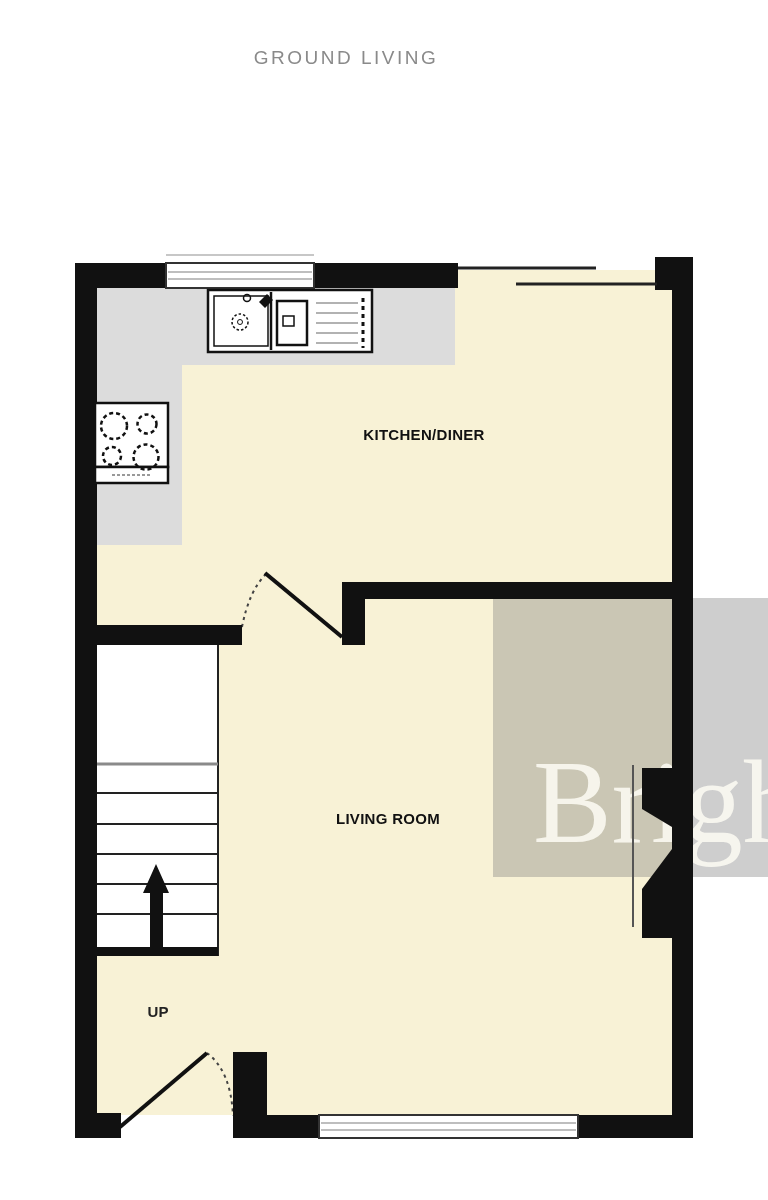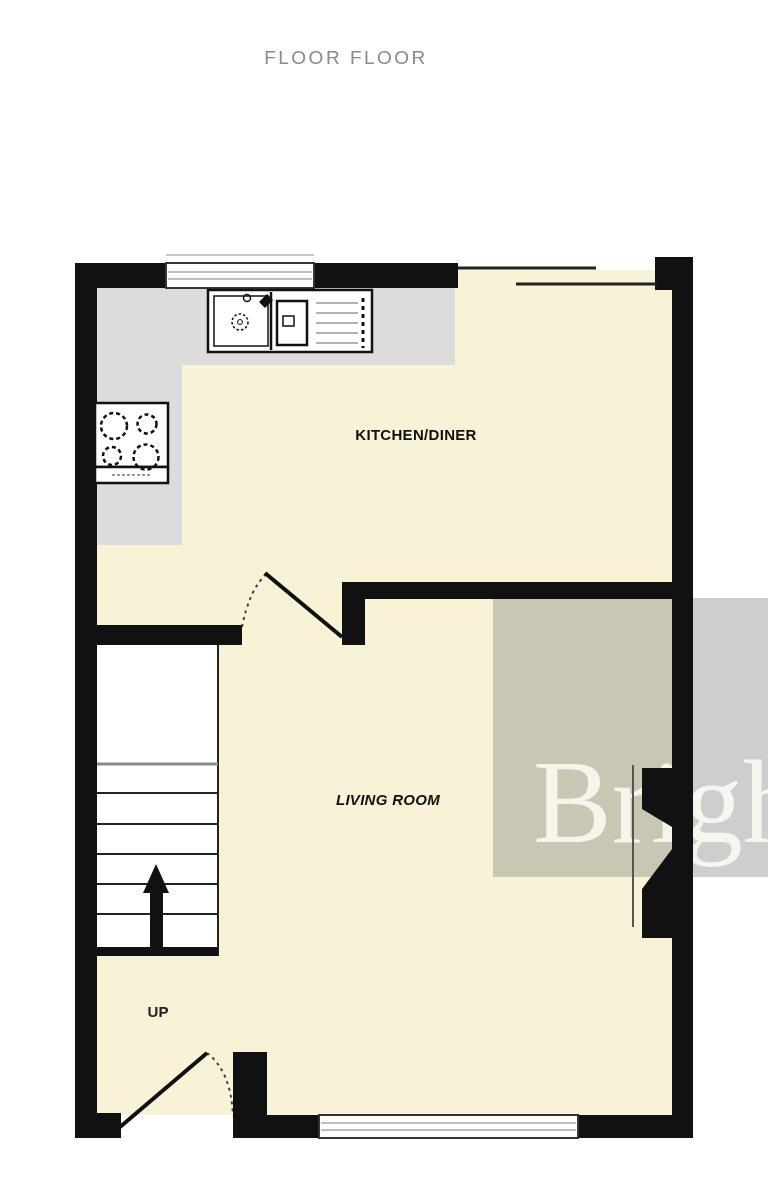--- a/index.html
+++ b/index.html
@@ -25,43 +25,43 @@
   .room-label {
     position: absolute;
     width: 200px;
     text-align: center;
     font-size: 15px;
     font-weight: bold;
     letter-spacing: 0.3px;
     color: #111111;
     white-space: nowrap;
   }
-  .room-label.kitchen { left: 316px; top: 426px; }
-  .room-label.living  { left: 288px; top: 791px; font-style: italic; }
+  .room-label.kitchen { left: 324px; top: 426px; }
+  .room-label.living  { left: 288px; top: 810px; }
   .up-label {
     position: absolute;
     left: 128px; top: 967px; width: 60px;
     text-align: center;
     font-size: 15px;
     font-weight: bold;
     color: #222222;
     margin-top: 36px;
   }
   .wm-text {
     font-family: "Liberation Serif", "DejaVu Serif", serif;
     font-size: 118px;
     fill: rgba(252,250,242,0.88);
   }
 </style>
 </head>
 <body>
 
 <div class="canvas">
 
-  <div class="page-title">FLOOR FLOOR</div>
+  <div class="page-title">GROUND LIVING</div>
 
   <svg class="plan-svg" width="768" height="1200" viewBox="0 0 768 1200">
 
     <g>
       <rect x="97" y="285" width="575" height="830" fill="#f8f2d6"></rect>
       <rect x="458" y="270" width="214" height="16" fill="#f8f2d6"></rect>
     </g>
 
     <g>
       <rect x="97" y="288" width="358" height="77" fill="#dcdcdc"></rect>

